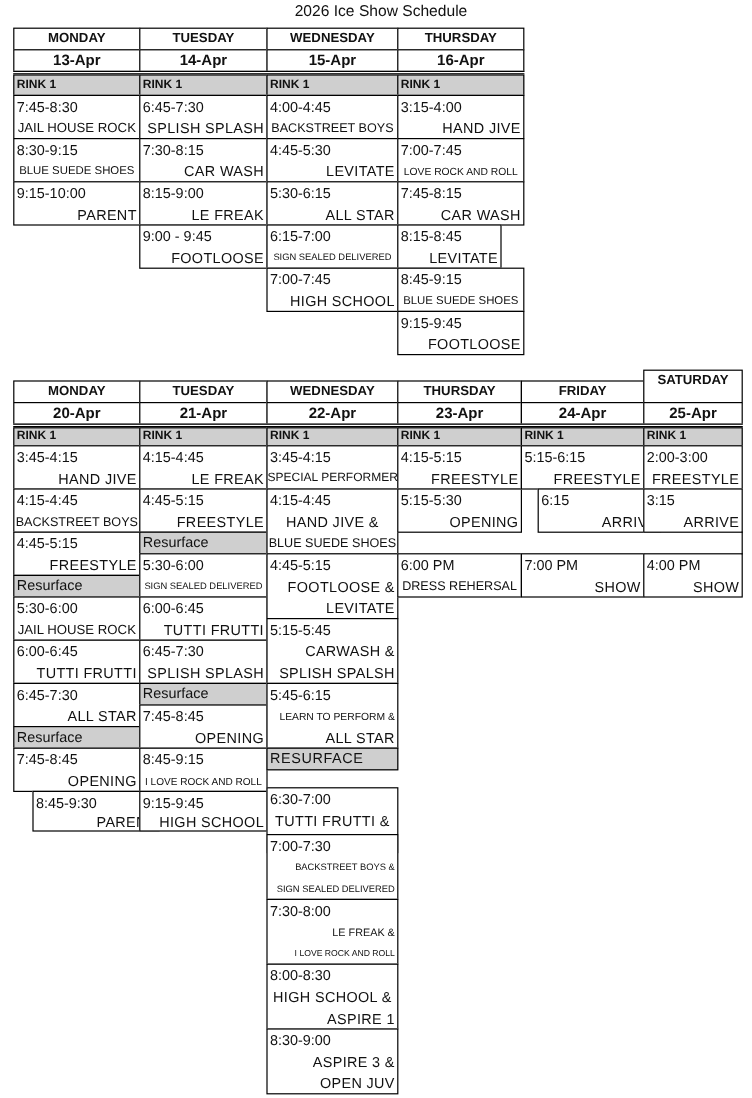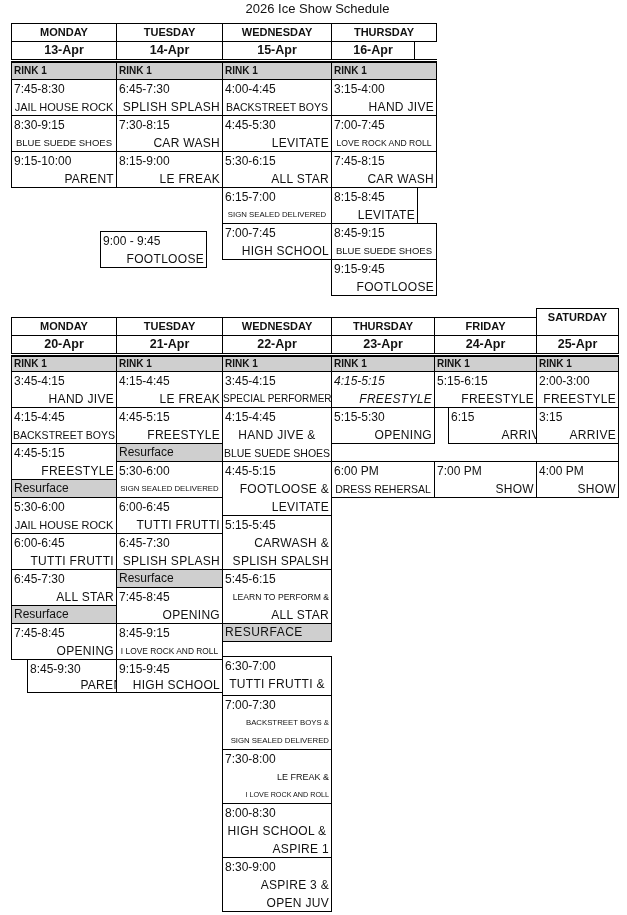--- a/index.html
+++ b/index.html
@@ -30,21 +30,21 @@
 <div>
 
   <div class="hcell" style="left:11px;top:23px;width:106px;height:19px;">MONDAY</div>
   <div class="hcell" style="left:116px;top:23px;width:107px;height:19px;">TUESDAY</div>
   <div class="hcell" style="left:222px;top:23px;width:110px;height:19px;">WEDNESDAY</div>
   <div class="hcell" style="left:331px;top:23px;width:106px;height:19px;">THURSDAY</div>
 
   <div class="hcell hdate" style="left:11px;top:41px;width:106px;height:19px;">13-Apr</div>
   <div class="hcell hdate" style="left:116px;top:41px;width:107px;height:19px;">14-Apr</div>
   <div class="hcell hdate" style="left:222px;top:41px;width:110px;height:19px;">15-Apr</div>
-  <div class="hcell hdate" style="left:331px;top:41px;width:84px;height:19px;">16-Apr</div>
+  <div class="hcell hdate" style="left:331px;top:41px;width:106px;height:19px;">16-Apr</div>
 
   <div class="dbl" style="left:11px;top:59px;width:426px;"></div>
 
   <div class="rink" style="left:11px;top:62px;width:106px;height:18px;">RINK 1</div>
   <div class="rink" style="left:116px;top:62px;width:107px;height:18px;">RINK 1</div>
   <div class="rink" style="left:222px;top:62px;width:110px;height:18px;">RINK 1</div>
   <div class="rink" style="left:331px;top:62px;width:106px;height:18px;">RINK 1</div>
 
   <div class="cell" style="left:11px;top:79px;width:106px;height:37px;">
     <span class="time">7:45-8:30</span>
@@ -64,21 +64,21 @@
     <span class="act">SPLISH SPLASH</span>
   </div>
   <div class="cell" style="left:116px;top:115px;width:107px;height:37px;">
     <span class="time">7:30-8:15</span>
     <span class="act">CAR WASH</span>
   </div>
   <div class="cell" style="left:116px;top:151px;width:107px;height:37px;">
     <span class="time">8:15-9:00</span>
     <span class="act">LE FREAK</span>
   </div>
-  <div class="cell" style="left:100px;top:187px;width:107px;height:37px;margin-top:44px;">
+  <div class="cell" style="left:116px;top:187px;width:107px;height:37px;">
     <span class="time">9:00 - 9:45</span>
     <span class="act">FOOTLOOSE</span>
   </div>
 
   <div class="cell" style="left:222px;top:79px;width:110px;height:37px;">
     <span class="time">4:00-4:45</span>
     <span class="act sm center" style="font-size:10.5px;">BACKSTREET BOYS</span>
   </div>
   <div class="cell" style="left:222px;top:115px;width:110px;height:37px;">
     <span class="time">4:45-5:30</span>
@@ -261,21 +261,21 @@
     <span class="time">8:00-8:30</span>
     <span class="act center">HIGH SCHOOL &amp;</span>
     <span class="act">ASPIRE 1</span>
   </div>
   <div class="cell" style="left:222px;top:857px;width:110px;height:55px;">
     <span class="time">8:30-9:00</span>
     <span class="act">ASPIRE 3 &amp;</span>
     <span class="act">OPEN JUV</span>
   </div>
 
-  <div class="cell" style="left:331px;top:371px;width:104px;height:37px;font-style:italic;">
+  <div class="cell" style="left:331px;top:371px;width:104px;height:37px;">
     <span class="time">4:15-5:15</span>
     <span class="act">FREESTYLE</span>
   </div>
   <div class="cell" style="left:331px;top:407px;width:104px;height:37px;">
     <span class="time">5:15-5:30</span>
     <span class="act">OPENING</span>
   </div>
   <div class="cell" style="left:331px;top:461px;width:104px;height:37px;">
     <span class="time">6:00 PM</span>
     <span class="act sm center" style="font-size:10.5px;">DRESS REHERSAL</span>

